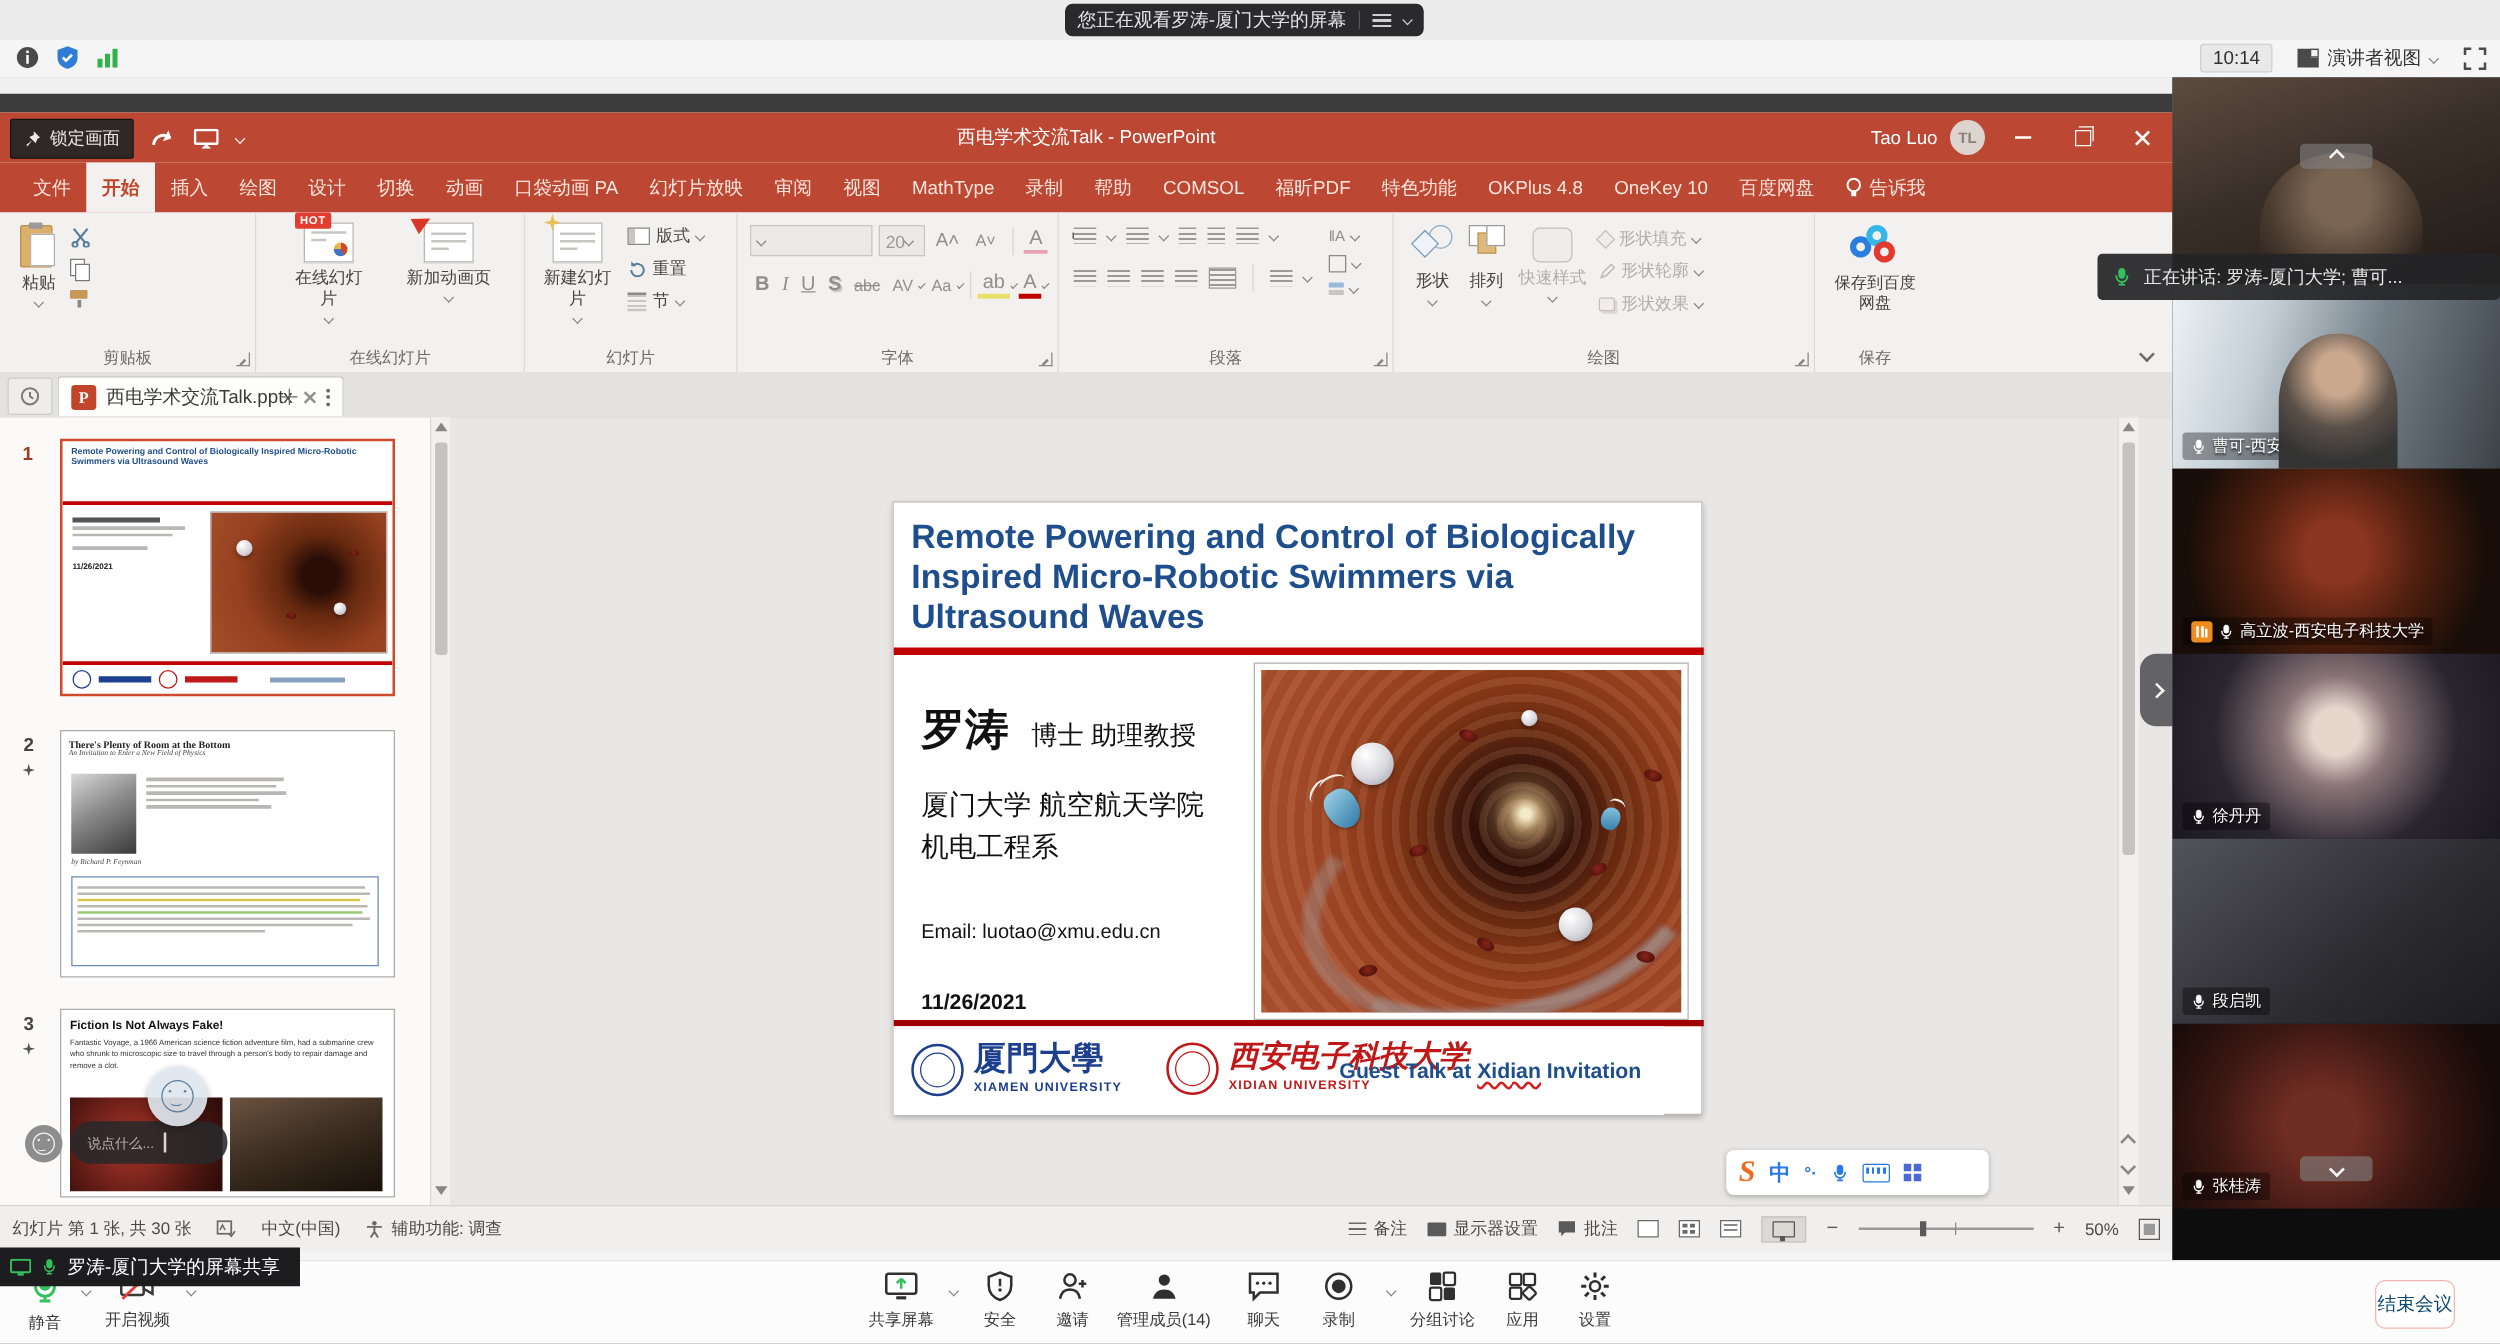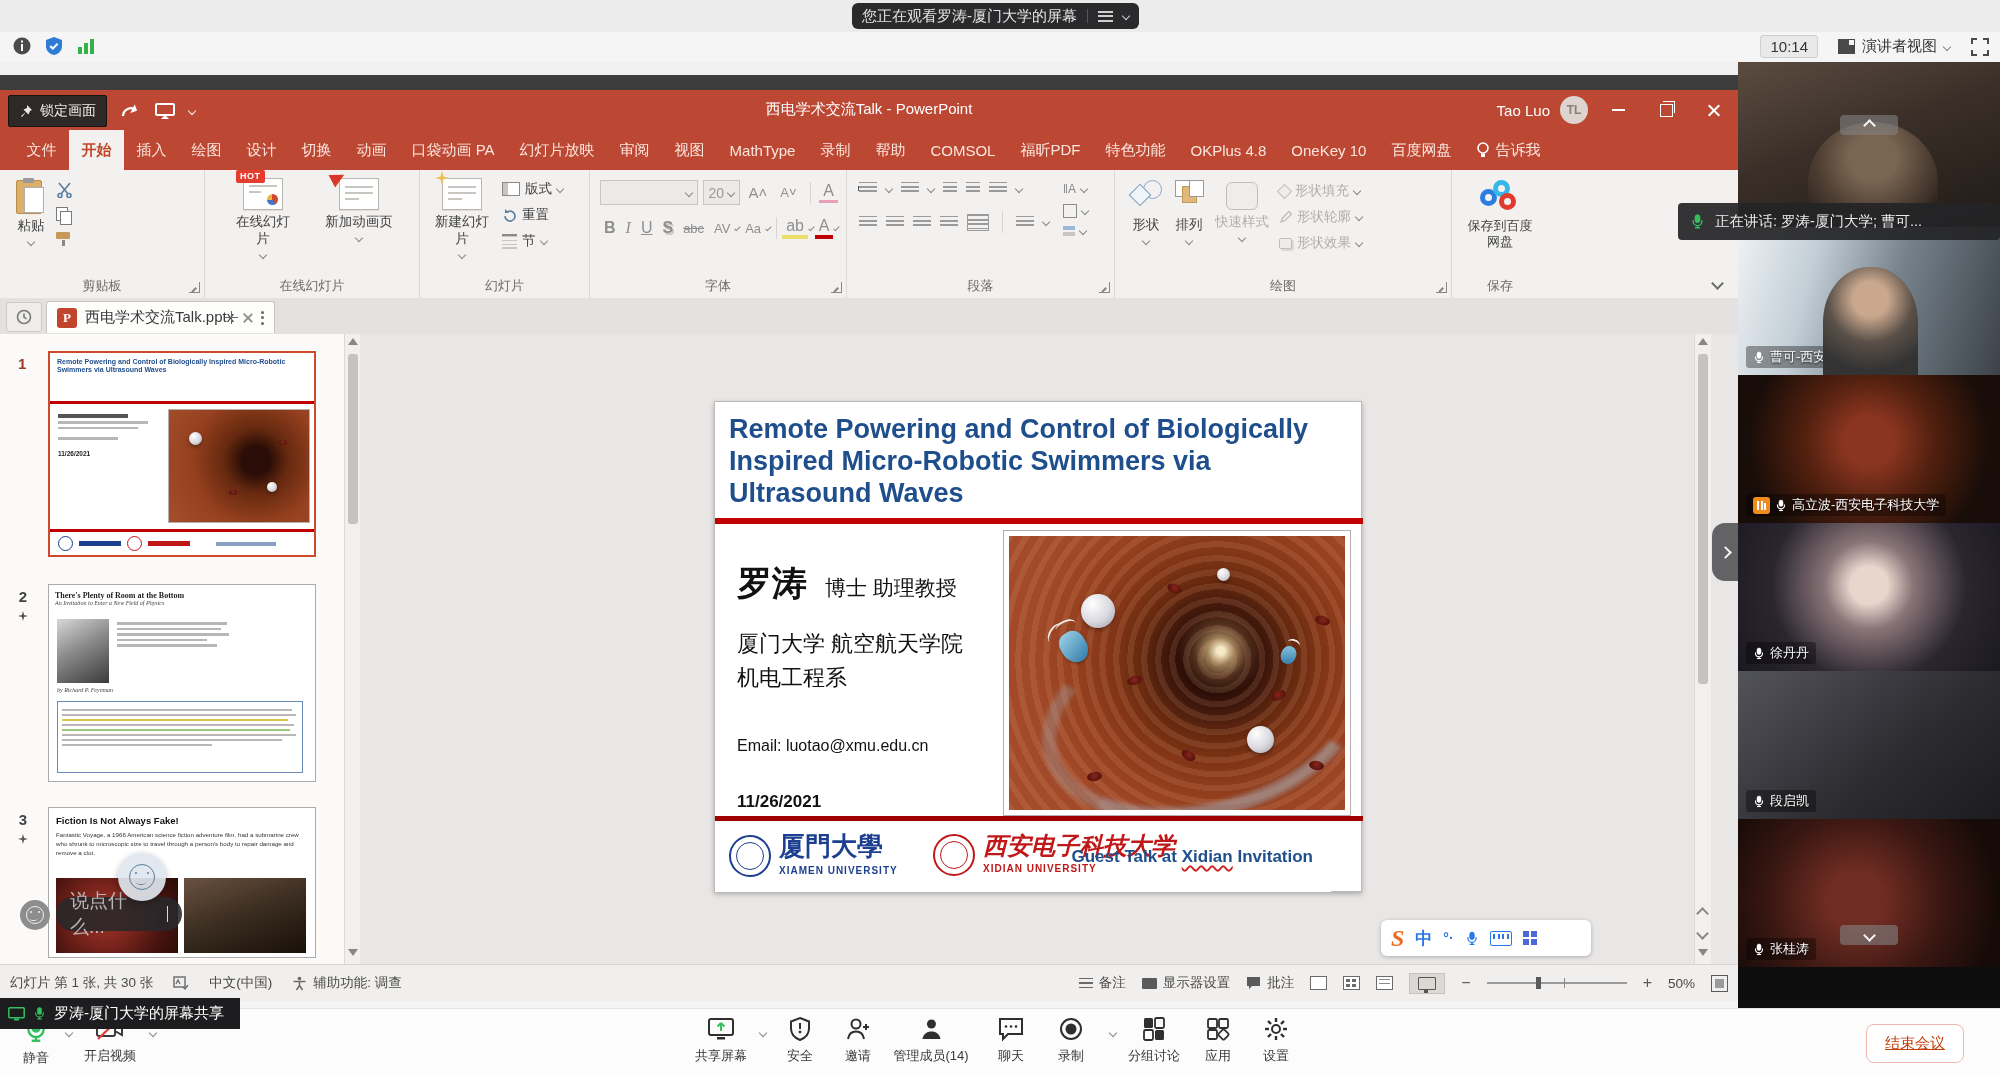--- a/index.html
+++ b/index.html
@@ -55,21 +55,21 @@
   .lch:before{content:"";position:absolute;right:2px;bottom:2px;width:6px;height:1.5px;background:#8a8683;transform:rotate(-45deg);}
   .bigbtn{display:flex;flex-direction:column;align-items:center;gap:4px;padding-top:8px;font-size:13.5px;color:#444;line-height:1.25;text-align:center;}
   .slide-ic{width:38px;height:30px;background:#fff;border:1px solid #b9b5b1;position:relative;box-shadow:0 1px 0 #ddd;}
   .slide-ic i{position:absolute;left:5px;right:5px;height:2px;background:#c9c5c1;}
   .hotbadge{position:absolute;left:-8px;top:-9px;background:#e23d2e;color:#fff;font-size:9px;font-weight:bold;
             padding:1px 4px;border-radius:2px;letter-spacing:.5px;}
   .redarrow{position:absolute;left:-9px;top:-8px;width:0;height:0;border-left:14px solid #d9372a;border-top:7px solid transparent;border-bottom:7px solid transparent;transform:rotate(-28deg);}
   .spark{position:absolute;left:-8px;top:-8px;width:14px;height:14px;background:#e8c258;
          clip-path:polygon(50% 0,61% 39%,100% 50%,61% 61%,50% 100%,39% 61%,0 50%,39% 39%);}
   .minirow{display:flex;align-items:center;gap:5px;font-size:13.5px;color:#444;white-space:nowrap;}
-  .combo{height:25px;background:#eceae8;border:1px solid #c9c5c1;display:flex;align-items:center;justify-content:space-between;
+  .combo{height:25px;background:#eceae8;border:1px solid #c9c5c1;display:flex;align-items:center;
          padding:0 5px;color:#9a9a9a;font-size:14px;box-sizing:border-box;}
   .fglyph{font-size:16px;color:#8f8f8f;padding:0 4px;}
   .vsep{width:1px;height:22px;background:#d8d4d0;margin:0 4px;}
   .lnico{width:18px;height:13px;background:repeating-linear-gradient(#9a9a9a 0 1.5px,transparent 1.5px 4.2px);}
   .grayed{color:#b4aeaa;}
   .shape-circle{width:14px;height:14px;border:1.5px solid #8aa8c8;border-radius:50%;display:inline-block;}
   .shape-diamond{width:11px;height:11px;border:1.5px solid #7a9ab8;transform:rotate(45deg);display:inline-block;background:#eef4fa;}
   .baidu-logo{position:relative;width:40px;height:34px;}
   .baidu-logo b{position:absolute;width:17px;height:17px;border:5px solid #2b7de0;border-radius:50%;box-sizing:border-box;}
   .baidu-logo b:nth-child(1){left:0;top:9px;}
@@ -154,21 +154,21 @@
   .logo-en-r{font-size:10px;letter-spacing:1px;color:#c01818;font-weight:bold;}
   .guest{font-size:17px;font-weight:bold;color:#1f4e8c;}
   .squig{text-decoration:underline wavy #d02020 1.5px;text-underline-offset:3px;}
   
   .emoji-btn{left:20px;top:900px;width:30px;height:30px;border-radius:50%;background:#8d8d8d;display:flex;align-items:center;justify-content:center;}
   .face{width:16px;height:16px;border-radius:50%;border:1.5px solid #f0f0f0;position:relative;}
   .face:before,.face:after{content:"";position:absolute;top:4px;width:2px;height:2px;border-radius:50%;background:#f0f0f0;}
   .face:before{left:3px;} .face:after{right:3px;}
   .face i{position:absolute;left:3px;bottom:2.5px;width:7px;height:3.5px;border-bottom:1.5px solid #f0f0f0;border-radius:50%;}
   .chat-pill{left:56px;top:897px;width:126px;height:34px;background:rgba(40,40,42,.88);border-radius:17px;
-             display:flex;align-items:center;gap:8px;padding:0 14px;box-sizing:border-box;color:#b5b5b5;font-size:19px;}
+             display:flex;align-items:center;gap:8px;padding:0 14px;box-sizing:border-box;color:#b5b5b5;font-size:11px;}
   .caret-line{width:1.5px;height:16px;background:#d8d8d8;}
   .float-bubble{left:118px;top:853px;width:48px;height:48px;border-radius:50%;background:rgba(222,230,238,.92);
                 box-shadow:0 2px 6px rgba(0,0,0,.3);display:flex;align-items:center;justify-content:center;}
   .face.big{width:24px;height:24px;border-color:#5a7d9a;}
   .face.big:before,.face.big:after{background:#5a7d9a;top:7px;}
   .face.big:before{left:5px;}.face.big:after{right:5px;}
   .face.big i{border-color:#5a7d9a;left:6px;bottom:4px;width:10px;height:5px;}
   .sogou{left:1381px;top:920px;width:210px;height:36px;background:#fff;border-radius:6px;box-shadow:0 1px 4px rgba(0,0,0,.25);
          display:flex;align-items:center;gap:11px;padding:0 10px;box-sizing:border-box;}
   .sogou-s{color:#f06a1e;font-size:24px;font-weight:bold;font-style:italic;font-family:"Liberation Serif",serif;}
@@ -223,22 +223,22 @@
   
   .toast{left:1678px;top:203px;width:322px;height:37px;background:rgba(36,36,38,.92);border-radius:4px;
          display:flex;align-items:center;gap:10px;padding:0 12px;box-sizing:border-box;color:#e9e9e9;font-size:14.5px;white-space:nowrap;overflow:hidden;}
   .share-badge{left:0;top:998px;height:31px;background:#1d1d1f;display:flex;align-items:center;gap:8px;
                padding:0 16px 0 8px;color:#fff;font-size:15px;z-index:30;}
   
   .bottom-bar{left:0;top:1008px;width:2000px;height:67px;background:#fcfcfc;border-top:1px solid #e5e5e5;}
   .bt-item{position:absolute;top:1016px;display:flex;flex-direction:column;align-items:center;gap:5px;
            font-size:13px;color:#3a3a3a;transform:translateX(-50%);white-space:nowrap;}
   .bt-caret{position:absolute;top:1030px;}
-  .end-btn{right:36px;top:1024px;background:#fff;border:1px solid #f0b6b0;color:#c2410c;font-size:15px;
-           padding:9px 18px;border-radius:8px;text-decoration:underline;}
+  .end-btn{right:36px;top:1024px;background:#fff;border:1px solid #f0b6b0;color:#0c4a6e;font-size:15px;
+           padding:9px 1px;border-radius:8px;}
   .ic28{width:28px;height:28px;display:flex;align-items:center;justify-content:center;}
   
   .mini-title{font-weight:bold;color:#1f4e8c;font-size:7px;line-height:1.2;}
   .mini-line{height:2.5px;background:#b9b7b5;margin:3px 0;}
   .mini-red-rule{height:2.5px;background:#c00000;}
   .t2-title{font-weight:bold;color:#222;font-size:8px;font-family:"Liberation Serif",serif;}
   .t2-sub{font-style:italic;color:#444;font-size:6px;font-family:"Liberation Serif",serif;}
   .t3-body{font-size:6.2px;color:#333;line-height:1.45;}
   svg{display:block;}
 </style>

